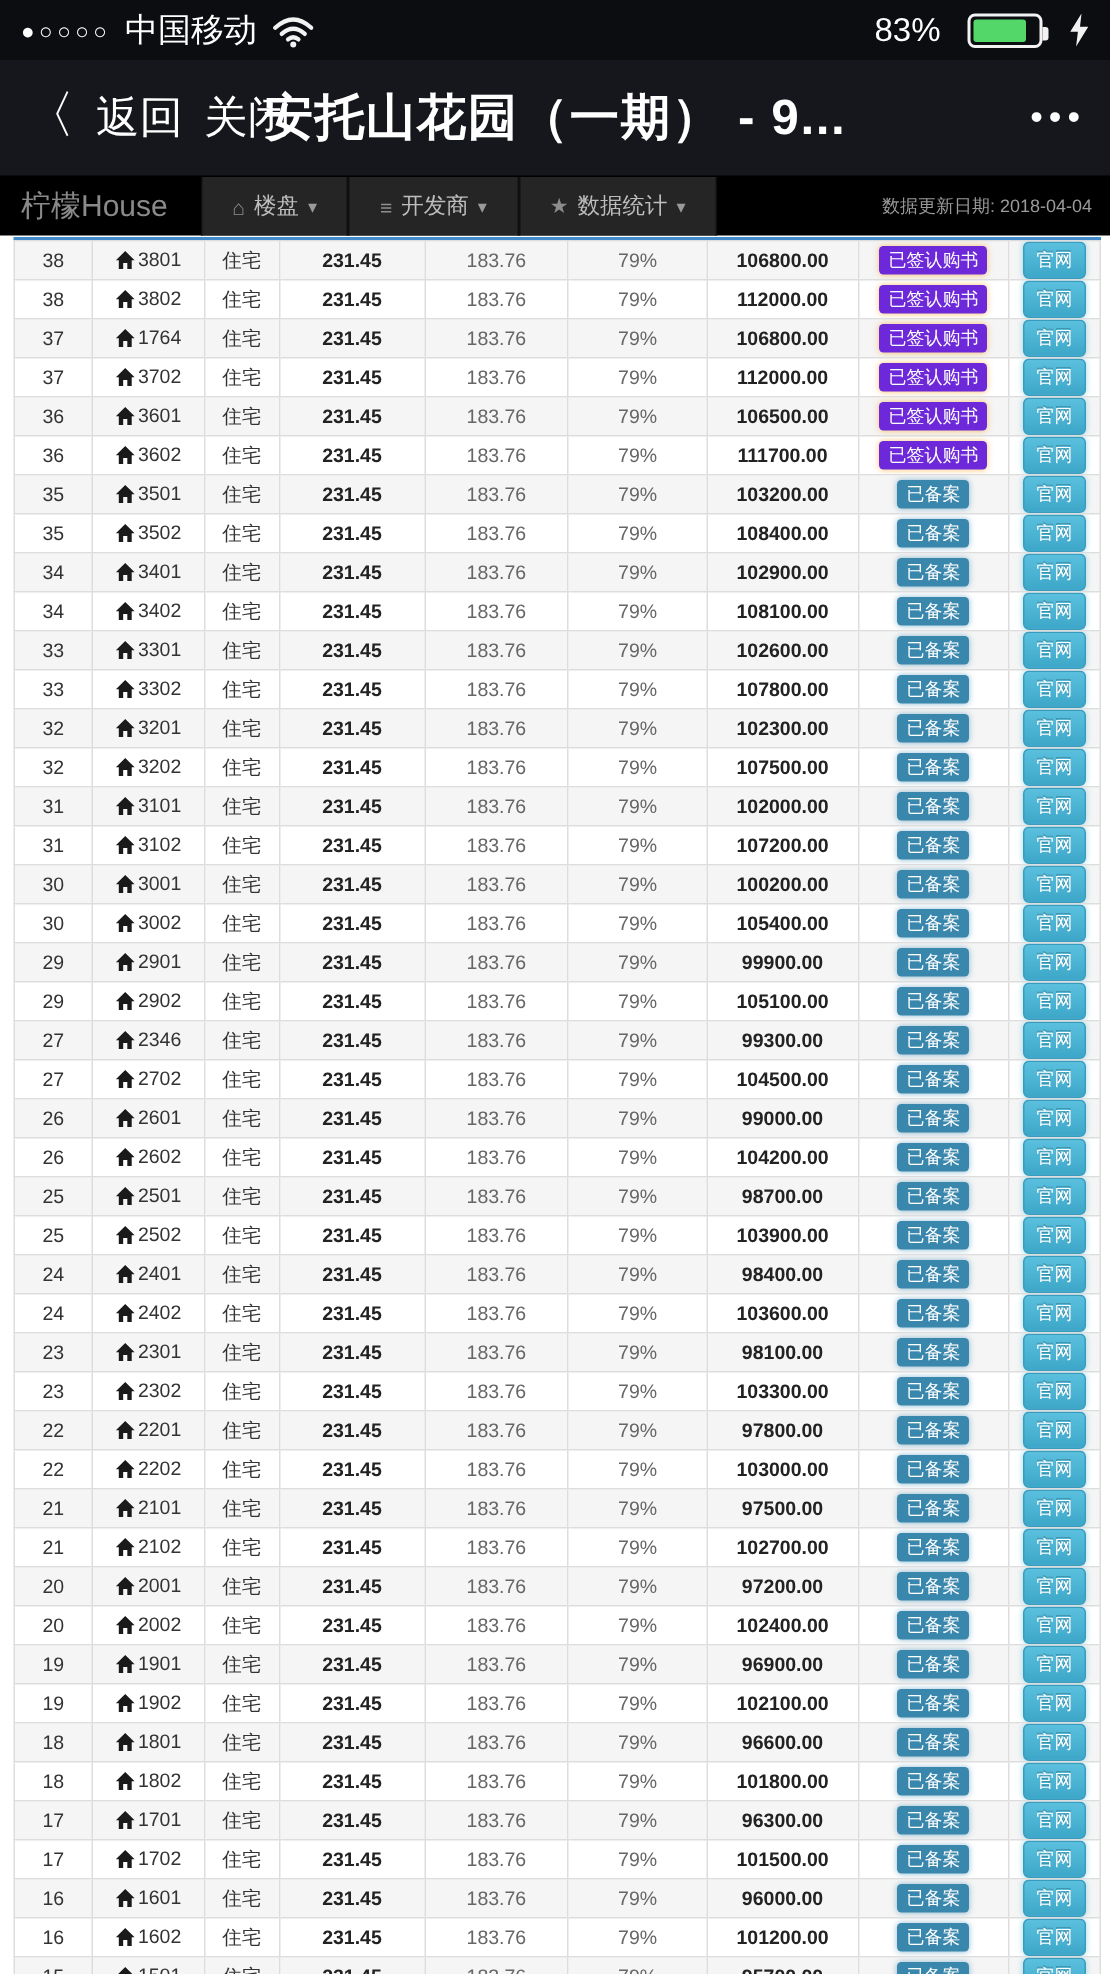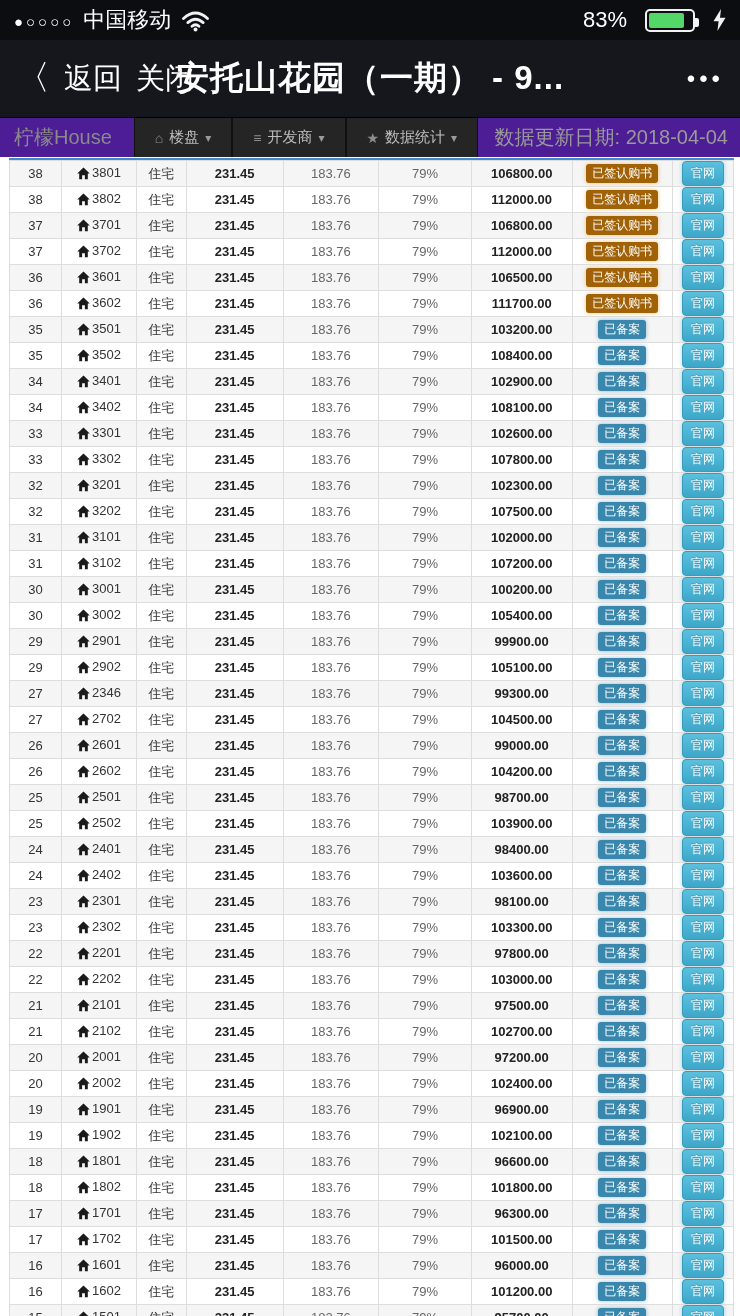--- a/index.html
+++ b/index.html
@@ -22,44 +22,44 @@
 
   
   .nav-bar { height:78px; background:#16171c; color:#fff; display:flex; align-items:center; padding:0 16px; position:relative; border-bottom:1px solid #000; }
   .nav-left { display:flex; align-items:center; gap:14px; z-index:2; }
   .chevron { font-size:34px; font-weight:400; line-height:1; padding-bottom:4px; }
   .nav-btn { font-size:29px; }
   .nav-title { position:absolute; left:0; right:0; text-align:center; font-size:33px; font-weight:bold; letter-spacing:1px; }
   .nav-more { margin-left:auto; font-size:24px; letter-spacing:4px; z-index:2; }
 
   
-  .site-nav { height:39px; background:#4c1d95; display:flex; align-items:center; color:#b5b5b5; }
+  .site-nav { height:39px; background:#000000; display:flex; align-items:center; color:#b5b5b5; }
   .site-logo { color:#8a8a8a; font-size:20px; padding:0 22px 0 14px; }
   .site-menu { display:flex; height:100%; }
   .menu-item { display:flex; align-items:center; gap:6px; padding:0 20px; background:#252525; border-left:1px solid #101010; border-right:1px solid #101010; font-size:15px; color:#bdbdbd; }
   .menu-glyph { color:#8d8d8d; font-size:14px; }
   .caret { color:#9a9a9a; font-size:12px; }
   .wechat-box { display:flex; align-items:center; gap:8px; padding:0 24px; height:100%; background:#222; border-left:1px solid #101010; border-right:1px solid #101010; margin-left:14px; }
   .wechat-label { color:#4a8fd0; font-size:15px; }
-  .update-date { margin-left:auto; padding-right:12px; color:#9a9a9a; font-size:20px; white-space:nowrap; }
+  .update-date { margin-left:auto; padding-right:12px; color:#9a9a9a; font-size:12px; white-space:nowrap; }
 
   .blue-rule { height:2px; background:#428bca; width:725px; margin:1px 0 0 9px; }
 
   
   table.units { width:725px; margin-left:9px; border-collapse:collapse; table-layout:fixed; font-size:13px; color:#333; }
   table.units td { border:1px solid #ddd; text-align:center; height:23.5px; padding:0 2px; overflow:hidden; white-space:nowrap; vertical-align:middle; }
   table.units tr:nth-child(odd) { background:#f5f5f5; }
   table.units tr:nth-child(even) { background:#fff; }
   td.c-area, td.c-price { font-weight:bold; color:#222; }
   td.c-inner, td.c-ratio { color:#666; }
   .room-wrap { display:inline-flex; align-items:flex-end; gap:2px; }
   .house { width:13px; height:13px; display:inline-block; margin-top:-2px; }
 
   .badge { display:inline-block; color:#fff; font-size:12px; line-height:1; padding:3px 6px 4px; border-radius:3px; }
-  .badge-signed { background:#a16207; box-shadow:0 0 4px rgba(248,148,6,.55); }
+  .badge-signed { background:#6d28d9; box-shadow:0 0 4px rgba(248,148,6,.55); }
   .badge-filed  { background:#3a87ad; box-shadow:0 0 4px rgba(58,135,173,.55); }
 
   .btn-site { display:inline-block; color:#fff; font-size:12px; line-height:1; padding:5px 8px 6px; border-radius:4px;
               background:linear-gradient(#5bc0de,#3da7c9); border:1px solid #3a9cbd; box-shadow:0 0 4px rgba(91,192,222,.6);
               text-shadow:0 -1px 0 rgba(0,0,0,.2); cursor:pointer; }
 </style>
 </head>
 <body>
 
 <div class="screen">
@@ -165,21 +165,21 @@
           <td class="c-price">112000.00</td>
           <td class="c-status"><span class="badge badge-signed">已签认购书</span></td>
           <td class="c-action"><span class="btn-site">官网</span></td>
         </tr>
         <tr>
           <td class="c-floor">37</td>
           <td class="c-room"><span class="room-wrap">
               <svg class="house" viewBox="0 0 16 16">
                 <path d="M8 0.5 L15.7 8 L13.3 8 L13.3 15.2 L9.7 15.2 L9.7 10.3 L6.3 10.3 L6.3 15.2 L2.7 15.2 L2.7 8 L0.3 8 Z" fill="#1a1a1a"></path>
               </svg>
-              <span>3701</span>
+              <span>1764</span>
             </span></td>
           <td class="c-type">住宅</td>
           <td class="c-area">231.45</td>
           <td class="c-inner">183.76</td>
           <td class="c-ratio">79%</td>
           <td class="c-price">106800.00</td>
           <td class="c-status"><span class="badge badge-signed">已签认购书</span></td>
           <td class="c-action"><span class="btn-site">官网</span></td>
         </tr>
         <tr>

